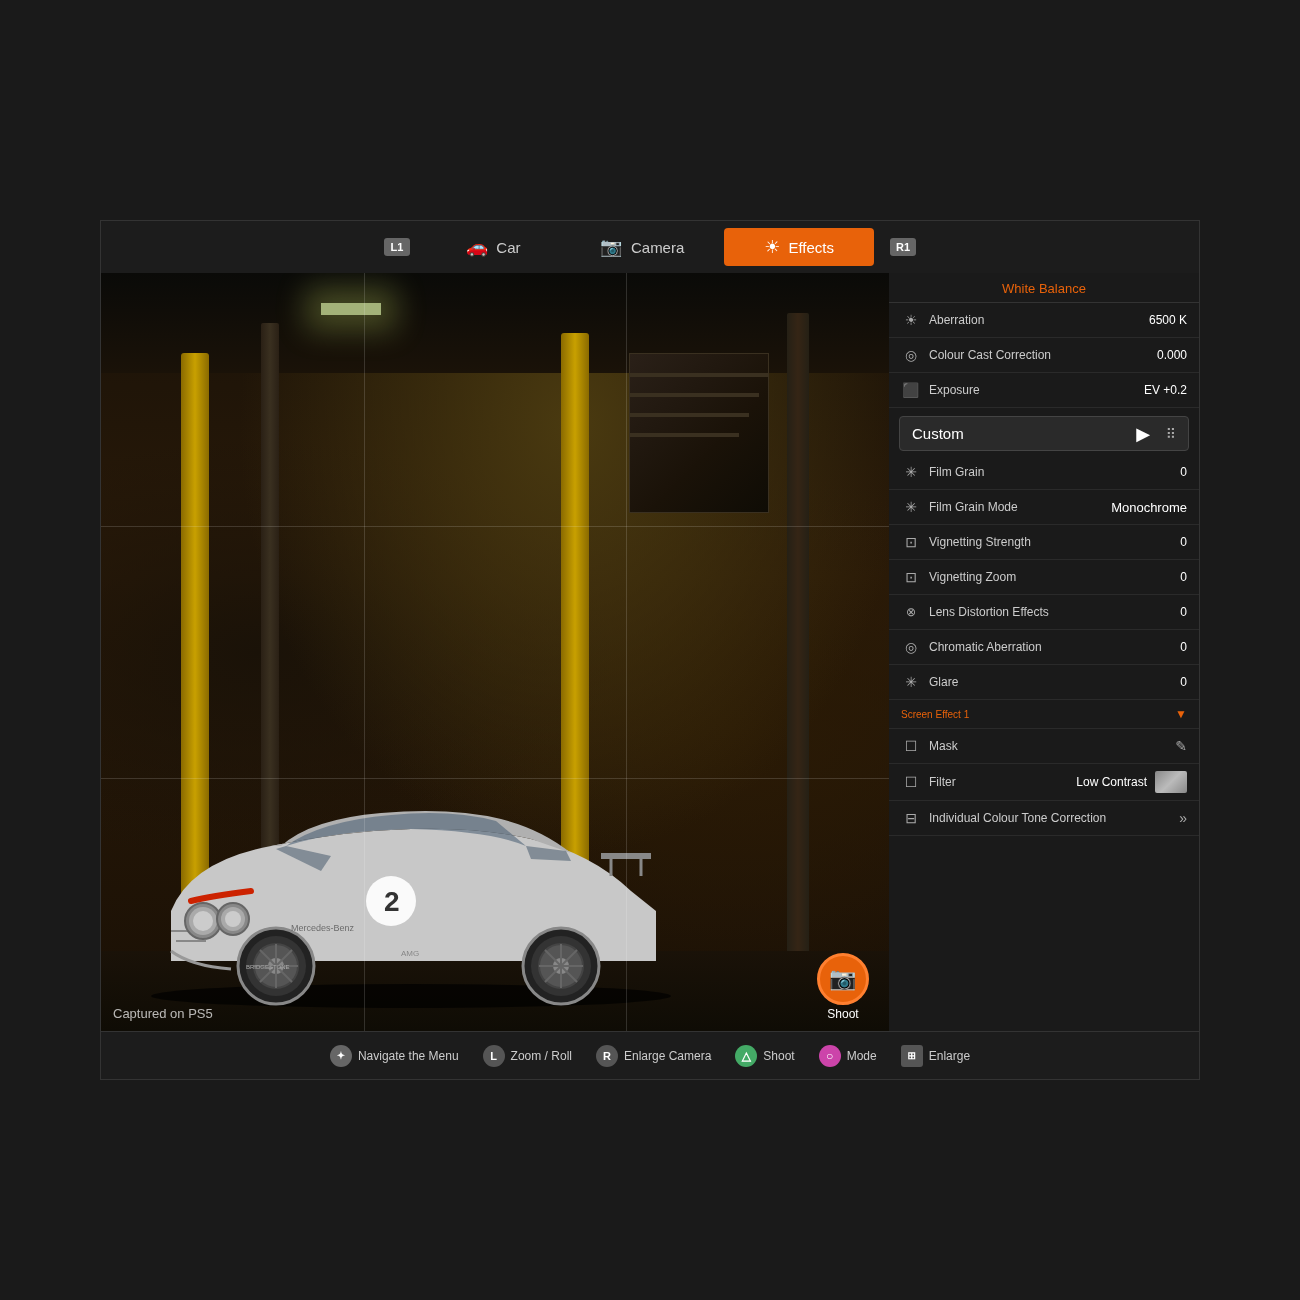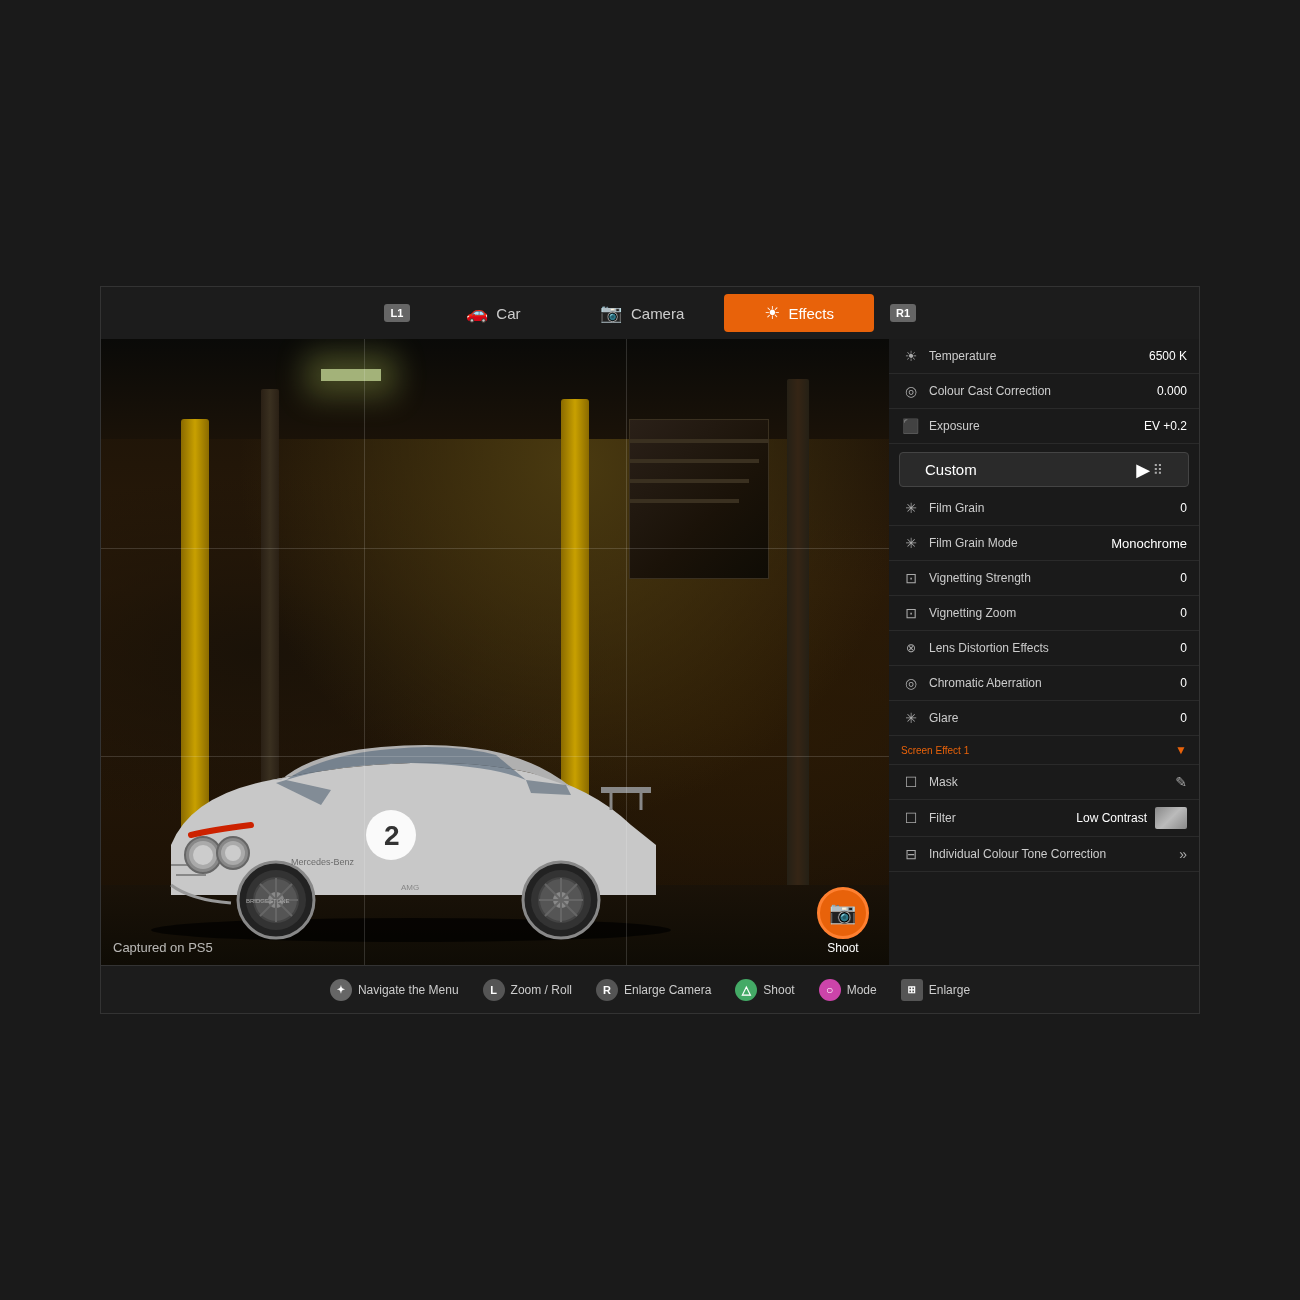--- a/index.html
+++ b/index.html
@@ -10,21 +10,21 @@
       font-family: 'Arial', sans-serif;
       overflow: hidden;
       display: flex;
       flex-direction: column;
       align-items: center;
       justify-content: center;
     }
 
     .outer-wrapper {
       width: 1100px;
-      height: 728px;
+      height: 860px;
       background: #111;
       position: relative;
       border: 1px solid #333;
     }
 
     
     .top-nav {
       width: 100%;
       height: 52px;
       background: #1c1c1c;
@@ -208,21 +208,21 @@
       font-size: 12px;
       text-align: right;
     }
 
     
     .preset-dropdown {
       margin: 8px 10px 4px;
       background: #2a2a2a;
       border: 1px solid #444;
       border-radius: 4px;
-      padding: 8px 25px;
+      padding: 8px 12px;
       display: flex;
       align-items: center;
       justify-content: space-between;
       cursor: pointer;
     }
 
     .preset-dropdown-text {
       color: #fff;
       font-size: 15px;
       font-weight: 500;
@@ -491,24 +491,25 @@
             <span style="color:#fff;font-size:22px;">📷</span>
           </div>
           <span class="shoot-btn-label">Shoot</span>
         </div>
 
       </div>
     </div>
 
     <div class="right-panel">
 
+      <div class="section-title">White Balance</div>
 
       <div class="setting-row">
         <div class="setting-icon">☀</div>
-        <span class="setting-label">Temperature</span>
+        <span class="setting-label">Aberration</span>
         <span class="setting-value">6500 K</span>
       </div>
 
       <div class="setting-row">
         <div class="setting-icon">◎</div>
         <span class="setting-label">Colour Cast Correction</span>
         <span class="setting-value">0.000</span>
       </div>
 
       <div class="setting-row">

